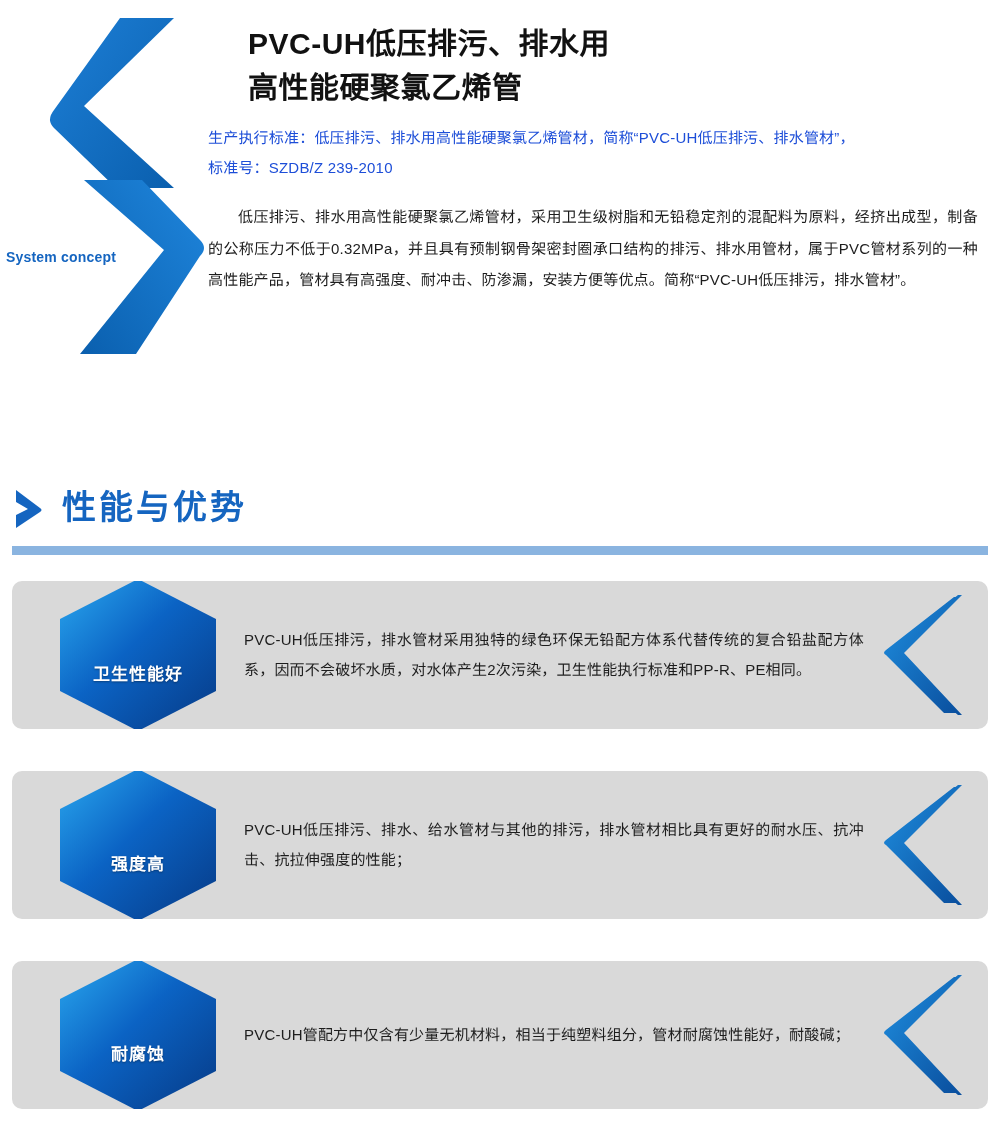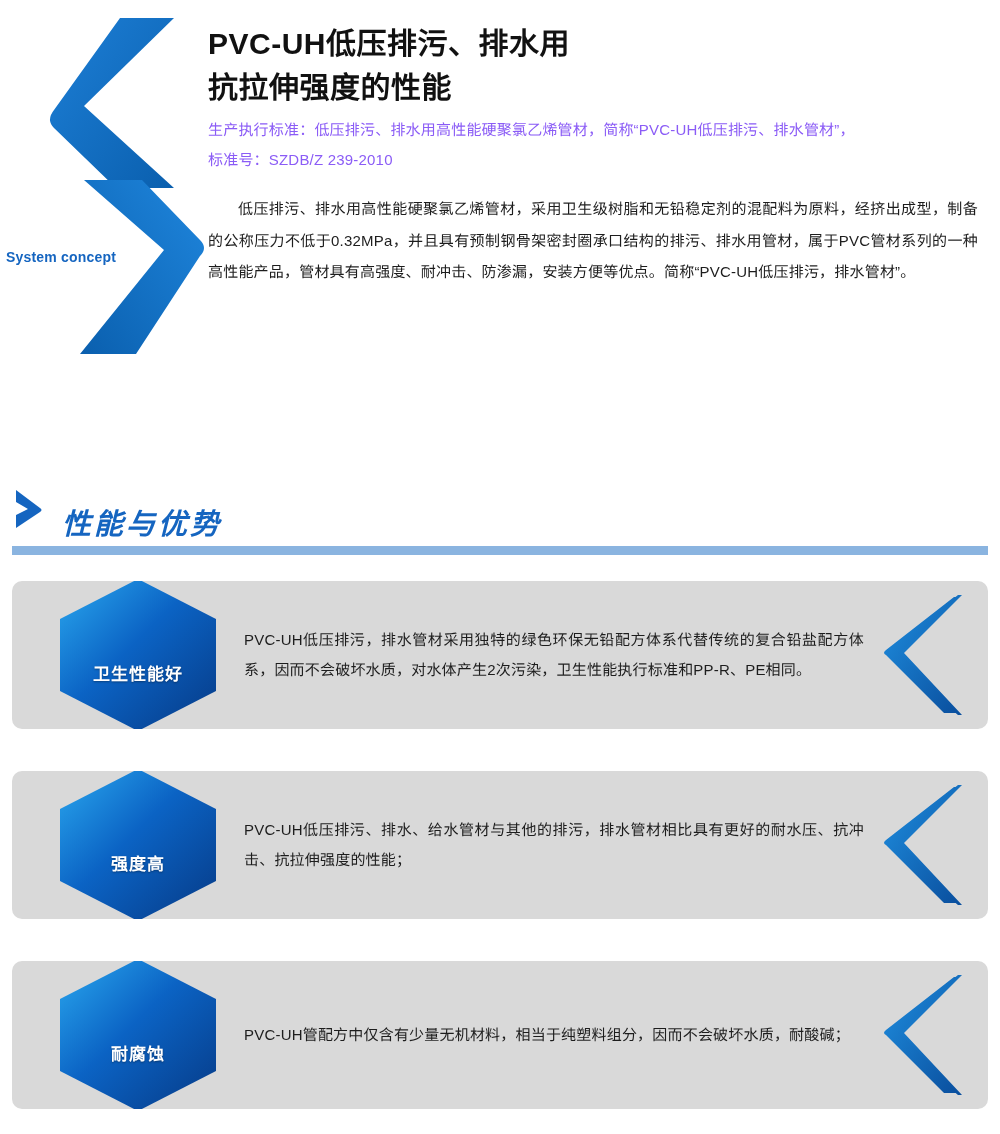--- a/index.html
+++ b/index.html
@@ -50,27 +50,28 @@
     top: 22px;
     width: 770px;
   }
 
   .hero-title {
     font-size: 30px;
     font-weight: bold;
     color: #111111;
     line-height: 1.45;
     letter-spacing: 0.5px;
+    margin-left: 40px;
   }
 
   .hero-standard {
-    margin-top: 6px;
+    margin-top: 14px;
     font-size: 15px;
     line-height: 2.0;
-    color: #8b5cf6;
+    color: #1d4ed8;
     letter-spacing: 0.2px;
   }
 
   .section-heading-blue {
     margin-top: 16px;
     font-size: 22px;
     font-weight: bold;
     color: #1565c0;
     letter-spacing: 1px;
   }
@@ -101,26 +102,25 @@
   .adv-header-arrow {
     position: absolute;
     left: 14px;
     top: 8px;
     width: 34px;
     height: 42px;
   }
   .adv-header-title {
     position: absolute;
     left: 62px;
-    top: 20px;
-    font-size: 29px;
+    top: 0;
+    font-size: 34px;
     font-weight: bold;
     color: #1565c0;
     letter-spacing: 3px;
-    font-style: italic;
   }
   .adv-rule {
     margin: 4px 12px 0 12px;
     height: 9px;
     background: #8ab4e0;
   }
 
   .adv-list {
     margin-top: 26px;
   }
@@ -202,21 +202,21 @@
       <path d="M96 8 L150 8 L60 96 L150 178 L92 178 L30 118 Q22 110 30 100 Z" fill="url(#gLogoA)"></path>
 
       <path d="M60 170 L118 170 L176 230 Q184 238 176 246 L112 344 L56 344 L140 240 Z" fill="url(#gLogoB)"></path>
     </svg>
   </div>
   <div class="hero-mark-label">System concept</div>
 
   <div class="hero-body">
     <div class="hero-title">
       <div>PVC-UH低压排污、排水用</div>
-      <div>抗拉伸强度的性能</div>
+      <div>高性能硬聚氯乙烯管</div>
     </div>
 
     <div class="hero-standard">
       <div>生产执行标准：低压排污、排水用高性能硬聚氯乙烯管材，简称“PVC-UH低压排污、排水管材”，</div>
       <div>标准号：SZDB/Z 239-2010</div>
     </div>
 
 
     <div class="hero-paragraph">低压排污、排水用高性能硬聚氯乙烯管材，采用卫生级树脂和无铅稳定剂的混配料为原料，经挤出成型，制备的公称压力不低于0.32MPa，并且具有预制钢骨架密封圈承口结构的排污、排水用管材，属于PVC管材系列的一种高性能产品，管材具有高强度、耐冲击、防渗漏，安装方便等优点。简称“PVC-UH低压排污，排水管材”。</div>
   </div>
@@ -302,21 +302,21 @@
             <linearGradient id="hex3" x1="0" y1="0" x2="1" y2="1">
               <stop offset="0%" stop-color="#2aa8ef"></stop>
               <stop offset="45%" stop-color="#0b63c4"></stop>
               <stop offset="100%" stop-color="#063a86"></stop>
             </linearGradient>
           </defs>
           <polygon points="82,0 160,40 160,112 82,152 4,112 4,40" fill="url(#hex3)"></polygon>
         </svg>
       </div>
       <div class="adv-hex-label">耐腐蚀</div>
-      <div class="adv-text">PVC-UH管配方中仅含有少量无机材料，相当于纯塑料组分，因而不会破坏水质，耐酸碱；</div>
+      <div class="adv-text">PVC-UH管配方中仅含有少量无机材料，相当于纯塑料组分，管材耐腐蚀性能好，耐酸碱；</div>
       <div class="adv-chevron">
         <svg viewBox="0 0 78 120" width="78" height="120" aria-hidden="true">
           <defs>
             <linearGradient id="chv3" x1="0" y1="0" x2="1" y2="1">
               <stop offset="0%" stop-color="#1f8fe0"></stop>
               <stop offset="100%" stop-color="#0a4f9e"></stop>
             </linearGradient>
           </defs>
           <path d="M74 0 L78 0 L20 58 L78 120 L74 120 L6 62 Q1 58 6 54 Z" fill="url(#chv3)"></path>
           <path d="M70 2 L74 2 L16 58 L74 118 L60 118 L2 60 Q-2 58 2 55 Z" fill="url(#chv3)"></path>

